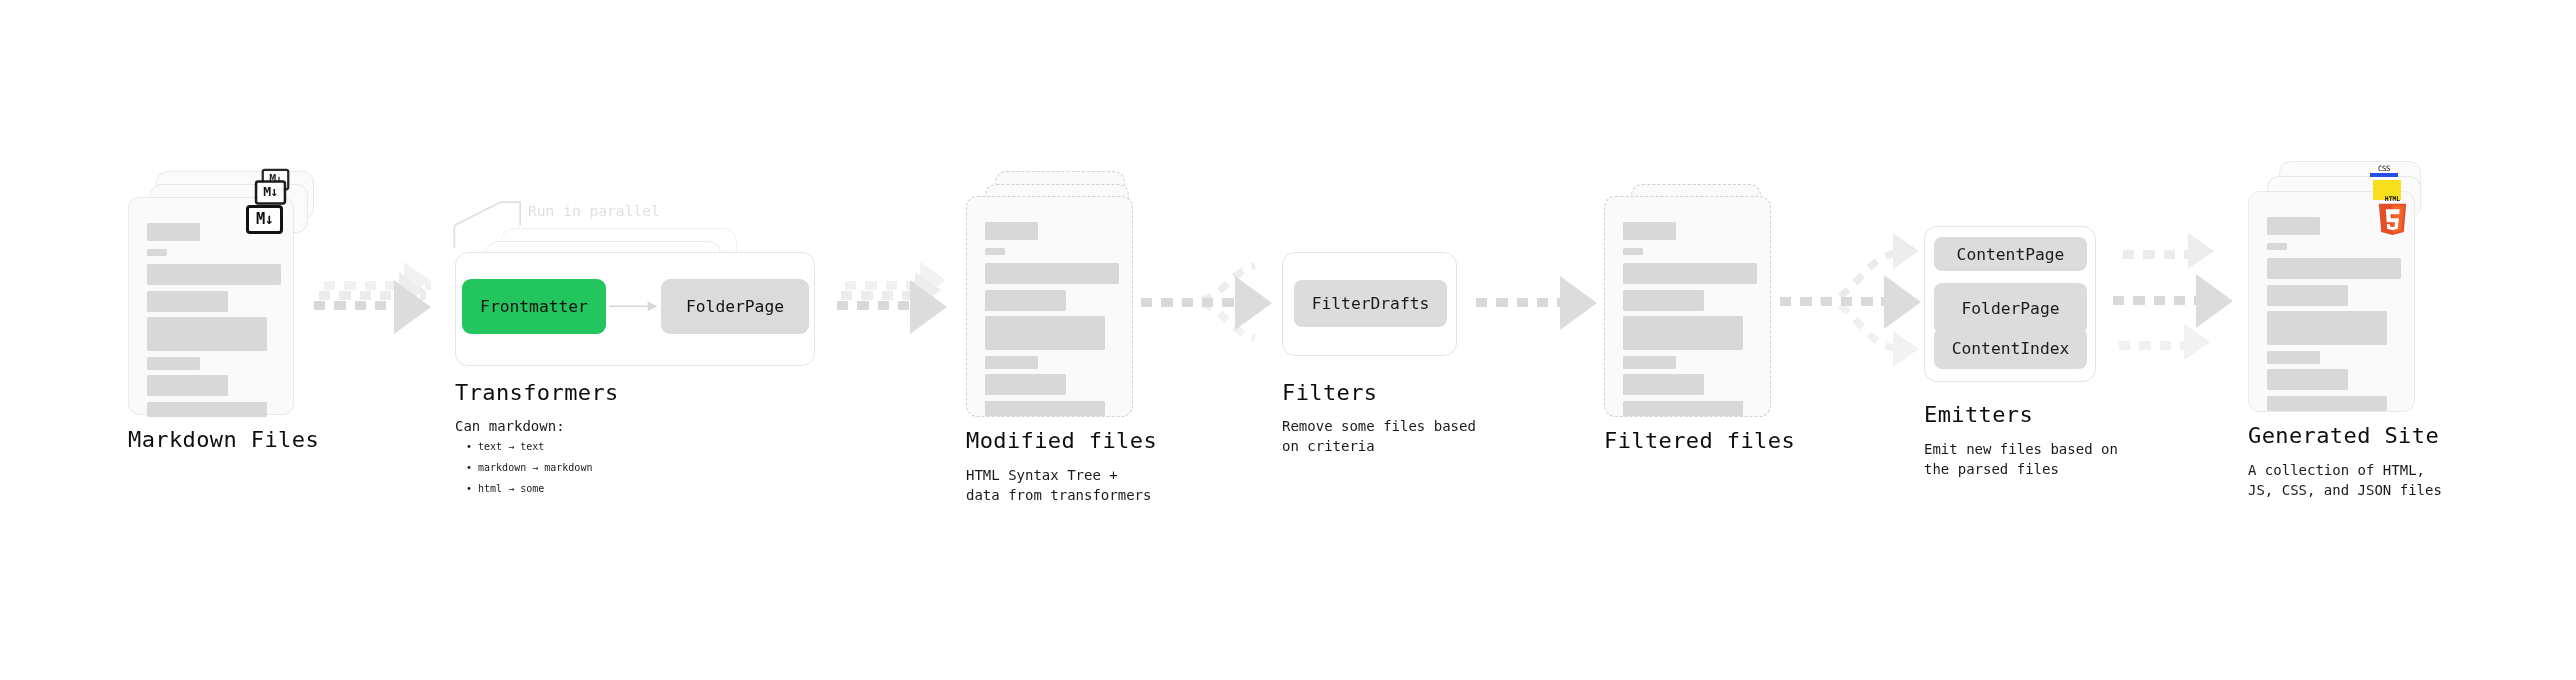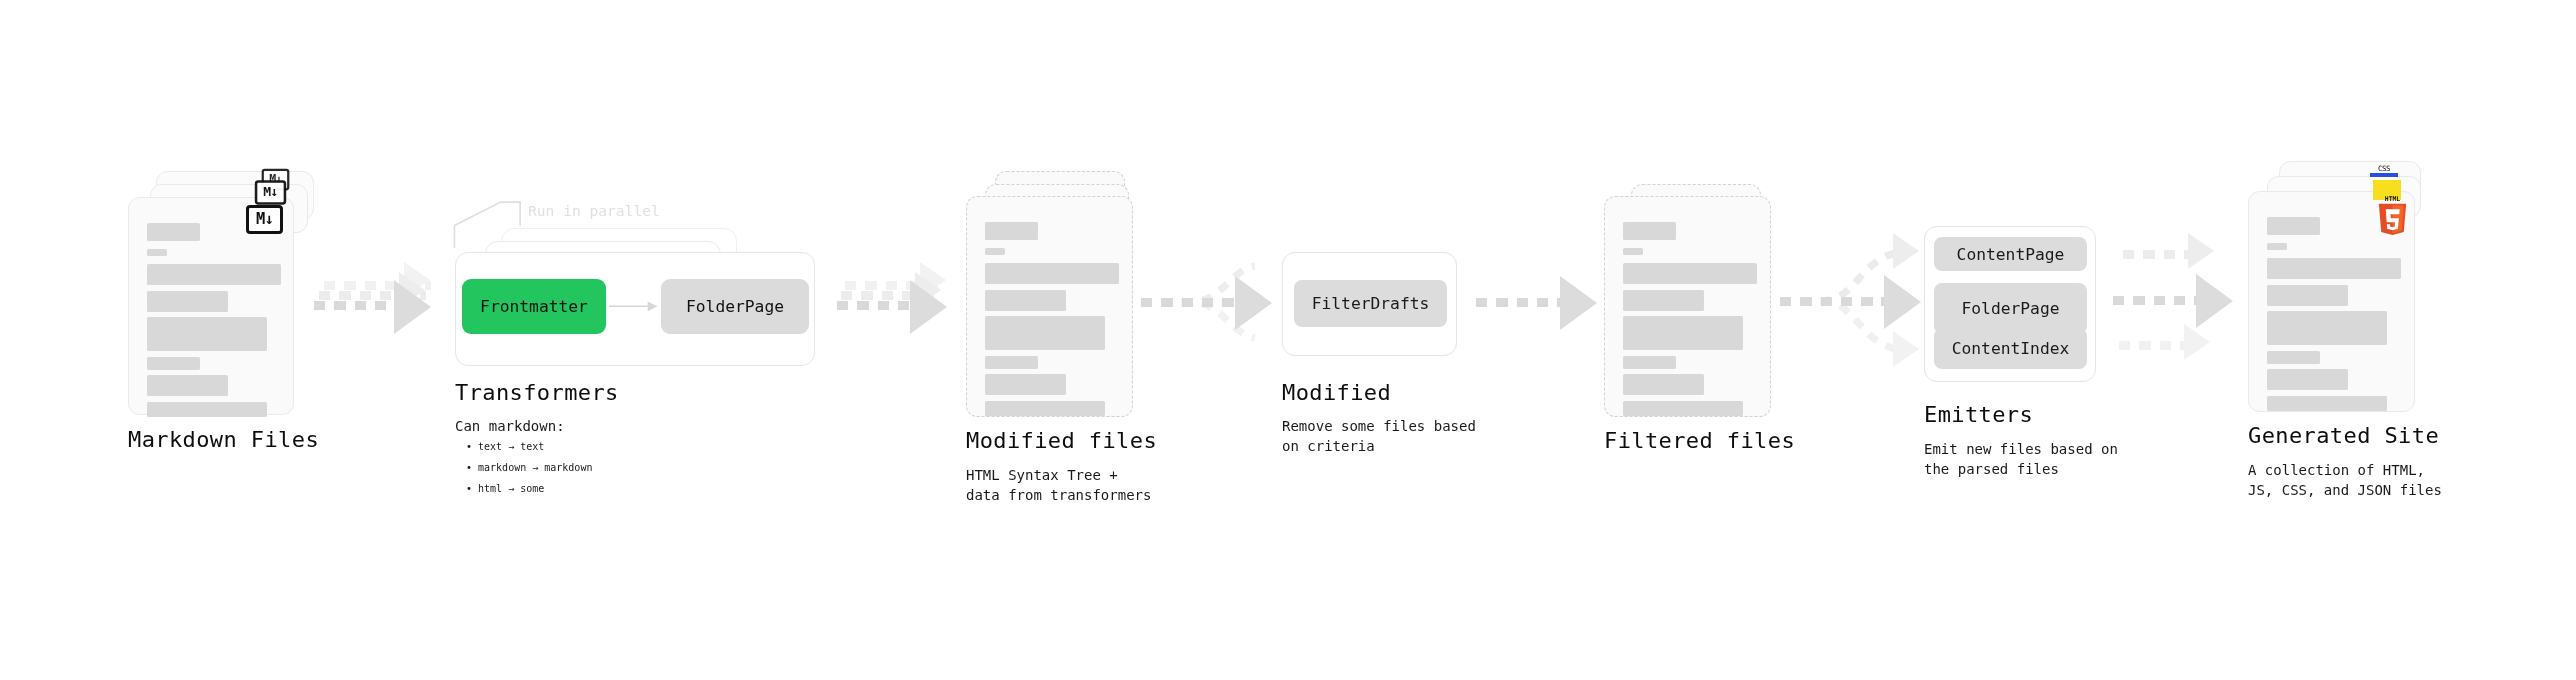--- a/index.html
+++ b/index.html
@@ -151,21 +151,21 @@
     <path d="M0,54 L62,54 C100,54 110,14 140,10" fill="none" stroke="#ededed" stroke-width="9" stroke-dasharray="13 12" stroke-linecap="butt"></path>
     <path d="M0,54 L62,54 C100,54 110,94 140,98" fill="none" stroke="#f1f1f1" stroke-width="9" stroke-dasharray="13 12" stroke-linecap="butt"></path>
   </svg>
   <div class="dashline" style="left:1141px;top:298px;width:106px;"></div>
   <div class="tri" style="left:1235px;top:276px;"></div>
 </div>
 
 <div class="stage">
   <div class="box" style="left:1282px;top:252px;width:175px;height:104px;"></div>
   <div class="bchip" style="left:1294px;top:280px;width:153px;height:47px;">FilterDrafts</div>
-  <div class="title" style="left:1282px;top:380px;">Modified</div>
+  <div class="title" style="left:1282px;top:380px;">Filters</div>
   <div class="sub" style="left:1282px;top:416px;">Remove some files based
 on criteria</div>
 </div>
 
 <div class="arrow">
   <div class="dashline" style="left:1476px;top:298px;width:96px;"></div>
   <div class="tri" style="left:1560px;top:276px;"></div>
 </div>
 
 <div class="stage">

